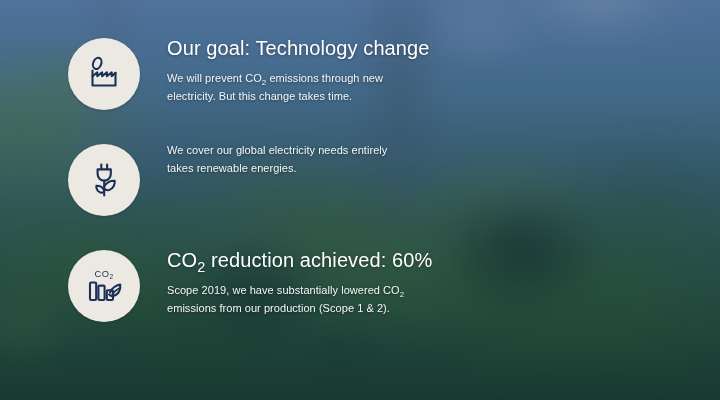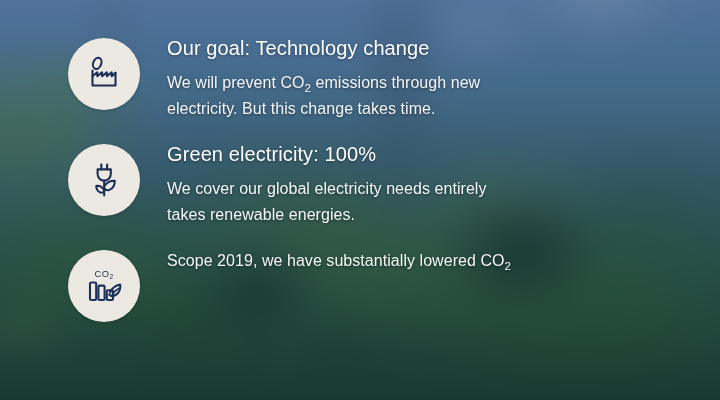--- a/index.html
+++ b/index.html
@@ -98,21 +98,21 @@
     font-size:20px;
     font-weight:400;
     line-height:1.25;
     color:#ffffff;
     letter-spacing:.1px;
     text-shadow:0 1px 3px rgba(0,0,0,.35);
     margin-bottom:9px;
     white-space:nowrap;
   }
   .body-line {
-    font-size:16px;
+    font-size:11px;
     font-weight:400;
     line-height:1.62;
     color:#f4f6f8;
     letter-spacing:.05px;
     text-shadow:0 1px 3px rgba(0,0,0,.4);
     white-space:nowrap;
   }
   sub { font-size:.72em; line-height:0; }
 </style>
 </head>
@@ -168,23 +168,20 @@
             <path d="M22.2 22.6 V37.5"></path>
 
             <path d="M22.4 28.0 c3.0 -4.6 8.0 -5.4 10.3 -5.3 c0.4 3.0 -1.0 8.2 -5.6 9.3 c-2.6 0.6 -4.2 -0.6 -4.7 -1.5"></path>
 
             <path d="M21.9 31.6 c-2.1 -3.4 -5.8 -4.0 -7.5 -3.9 c-0.3 2.2 0.7 6.0 4.1 6.8 c1.9 0.5 3.1 -0.4 3.4 -1.1"></path>
           </svg>
         </span>
       </div>
     </div>
     <div class="txt">
-      <h2>
-        <span>Green electricity: 100%</span>
-      </h2>
       <div class="body-line">
         <span>We cover our global electricity needs entirely</span>
       </div>
       <div class="body-line">
         <span>takes renewable energies.</span>
       </div>
     </div>
   </div>
 
   <div class="row">
@@ -199,19 +196,25 @@
             <rect x="17.4" y="22.6" width="6.2" height="14.4" rx="1.2"></rect>
             <rect x="25.8" y="27.2" width="6.2" height="9.8" rx="1.2"></rect>
 
             <path d="M29.0 29.6 c2.2 -5.4 7.4 -7.6 10.2 -8.0 c0.6 3.4 -0.8 9.6 -6.2 11.2 c-2.6 0.8 -4.3 -0.4 -4.9 -1.3"></path>
             <path d="M31.3 31.0 c2.0 -2.6 4.6 -4.6 7.0 -5.8" stroke-width="1.7"></path>
           </svg>
         </span>
       </div>
     </div>
     <div class="txt">
+      <h2>
+        <span>CO</span><sub>2</sub><span> reduction achieved: 60%</span>
+      </h2>
       <div class="body-line">
         <span>Scope 2019, we have substantially lowered CO</span><sub>2</sub>
       </div>
+      <div class="body-line">
+        <span>emissions from our production (Scope 1 &amp; 2).</span>
+      </div>
     </div>
   </div>
 
 </div>
 
 </body></html>

